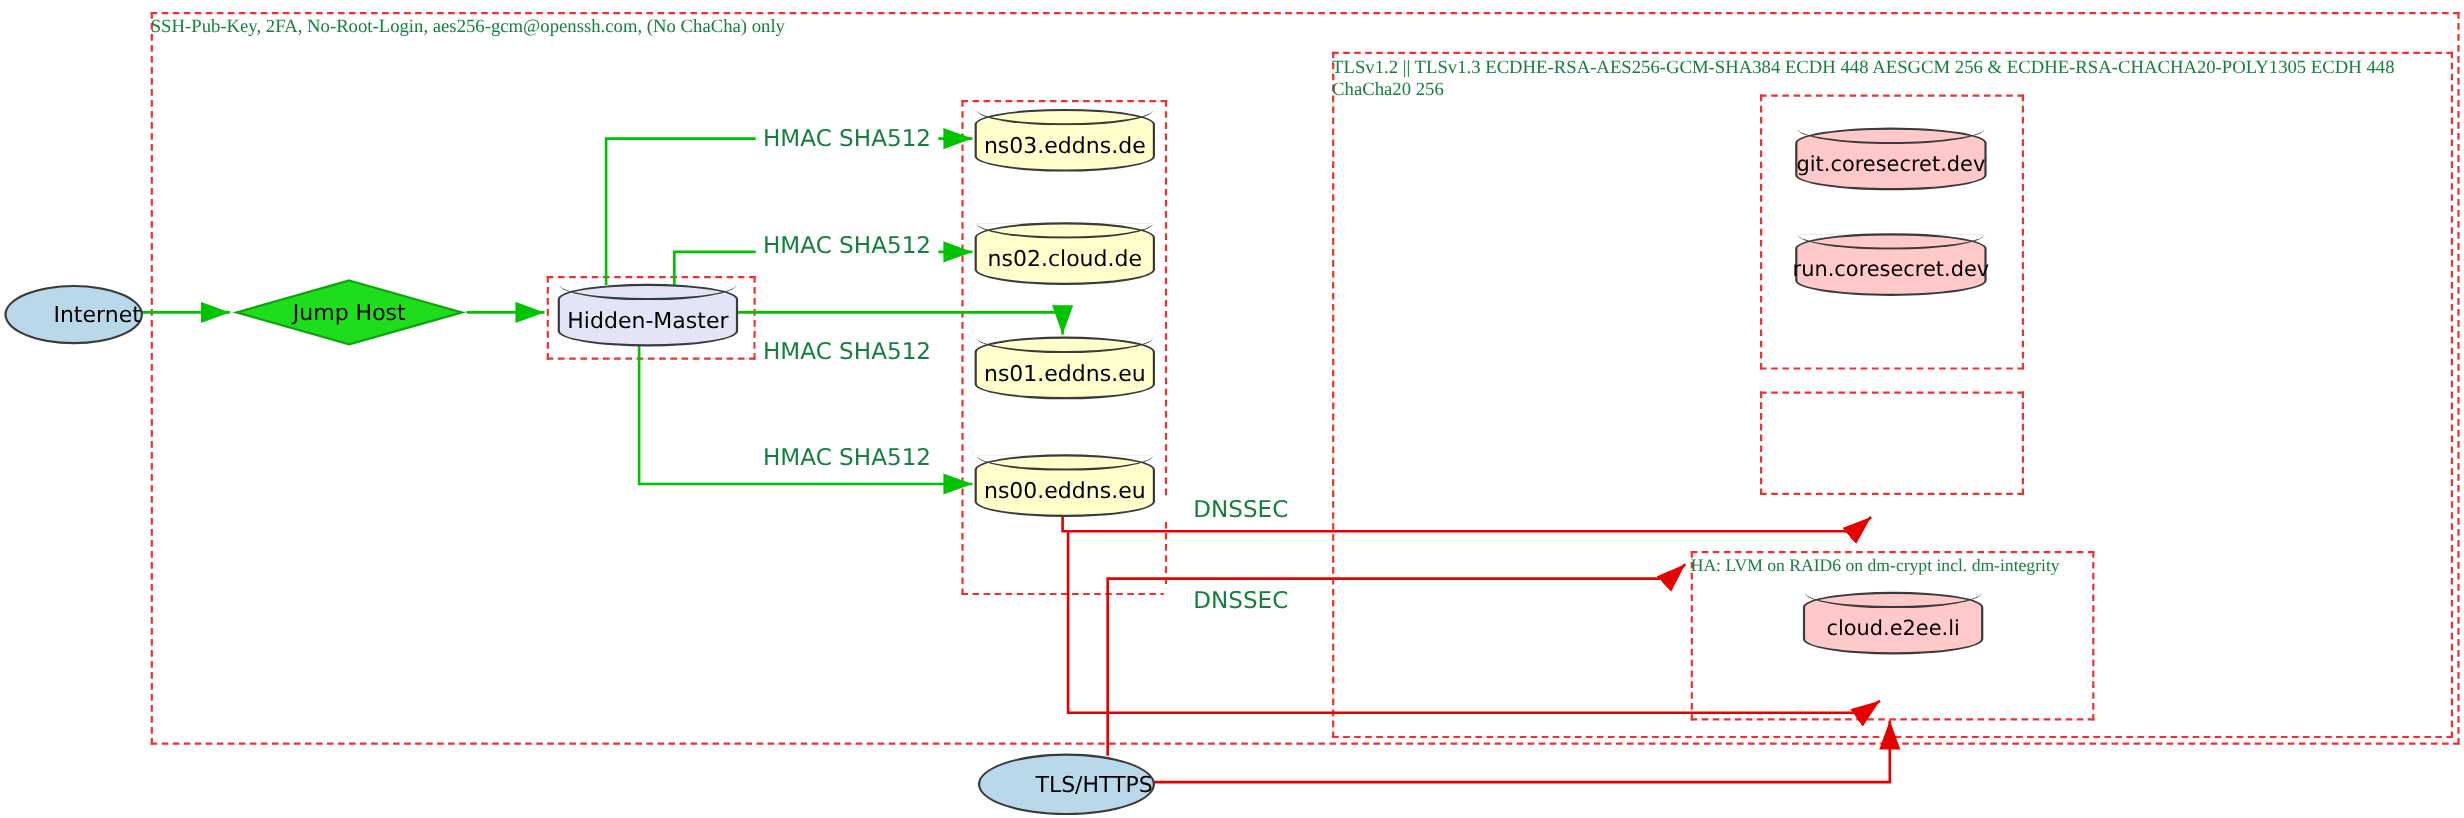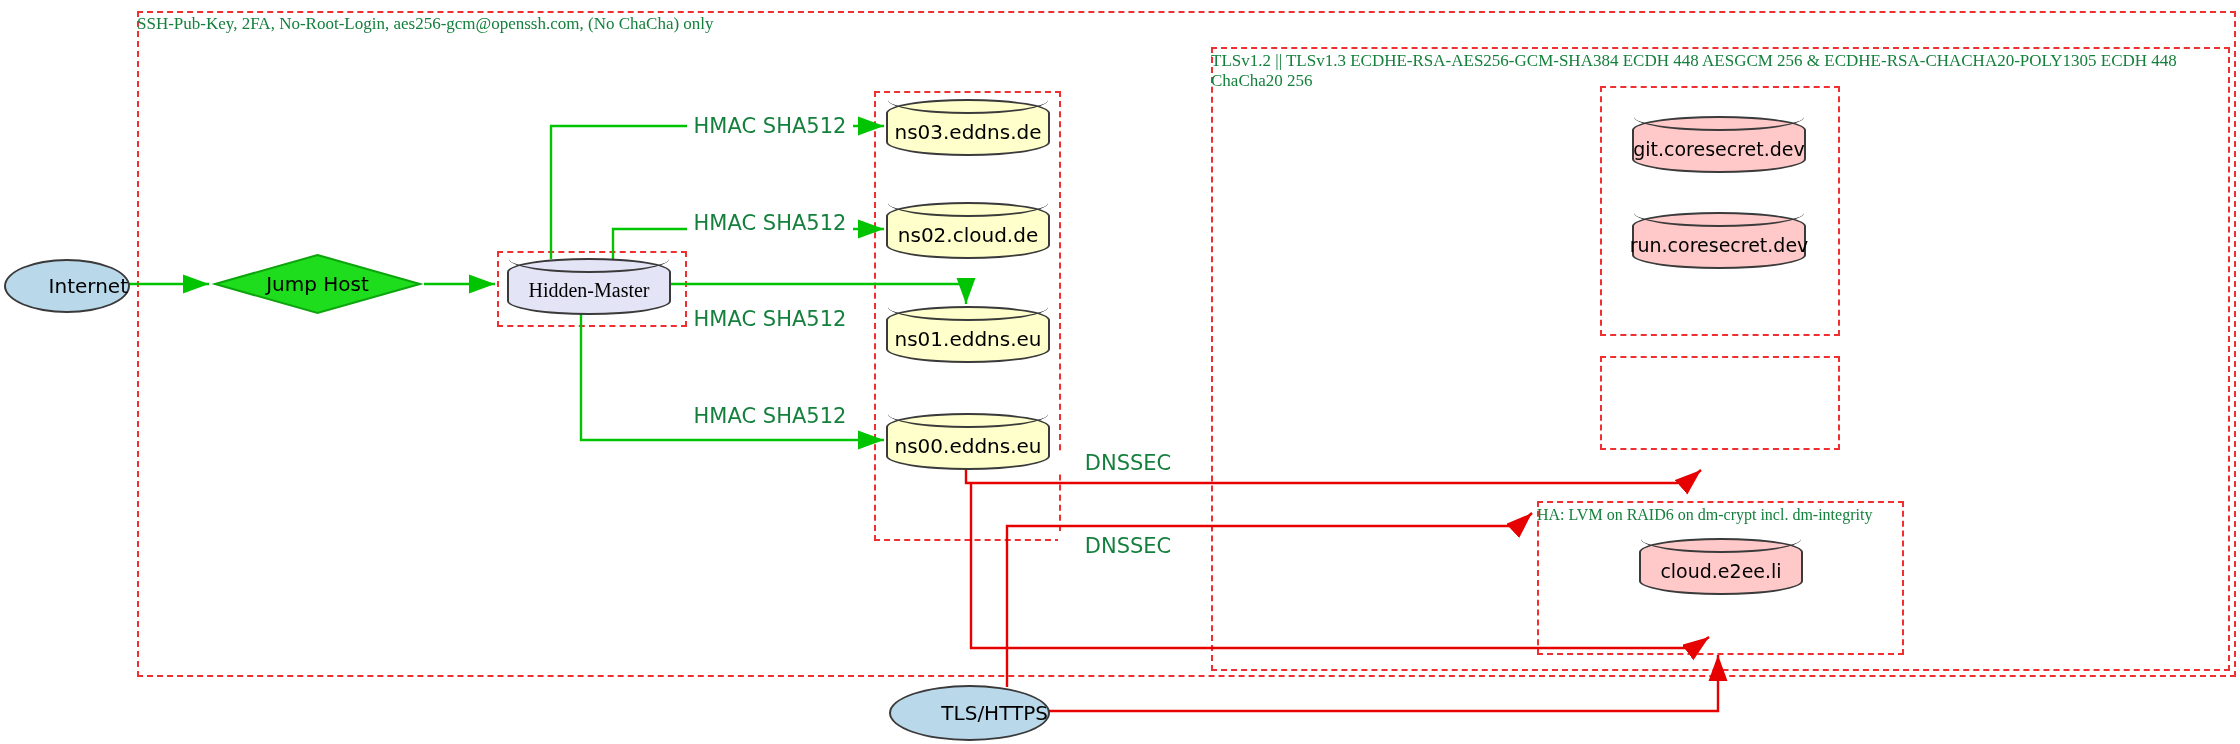--- a/index.html
+++ b/index.html
@@ -9,21 +9,21 @@
 
   .cluster{position:absolute;border:2px dashed #f03030;background:transparent;z-index:1;}
   .cluster-label{position:absolute;z-index:4;font-family:"Liberation Serif",serif;font-size:17px;
                  color:#15803d;text-align:left;line-height:20px;}
 
   .node{position:absolute;display:flex;align-items:center;justify-content:center;z-index:3;
         color:#000000;font-size:20px;}
   .ellipse{border:2px solid #3a3a3a;border-radius:50%;}
   .fill-net{background:#b9d9ea;justify-content:flex-end;}
   .fill-dns{background:#ffffcc;}
-  .fill-master{background:#e4e4f7;font-family:Liberation Serif, serif;}
+  .fill-master{background:#e4e4f7;}
   .fill-web{background:#ffc9c9;}
 
   .cyl{border:2px solid #3a3a3a;border-radius:50% / 14px;}
   .cyl::before{content:"";position:absolute;left:0;right:0;top:-1px;height:12px;
                border-bottom:2px solid #3a3a3a;border-radius:0 0 50% 50% / 0 0 100% 100%;}
   .cyl .nlabel{position:relative;top:4px;white-space:nowrap;}
   .cyl-19 .nlabel{font-size:19px;}
 
   .diamond{background:transparent;border:none;justify-content:center;}
   .diamond svg{position:absolute;inset:0;width:100%;height:100%;}

